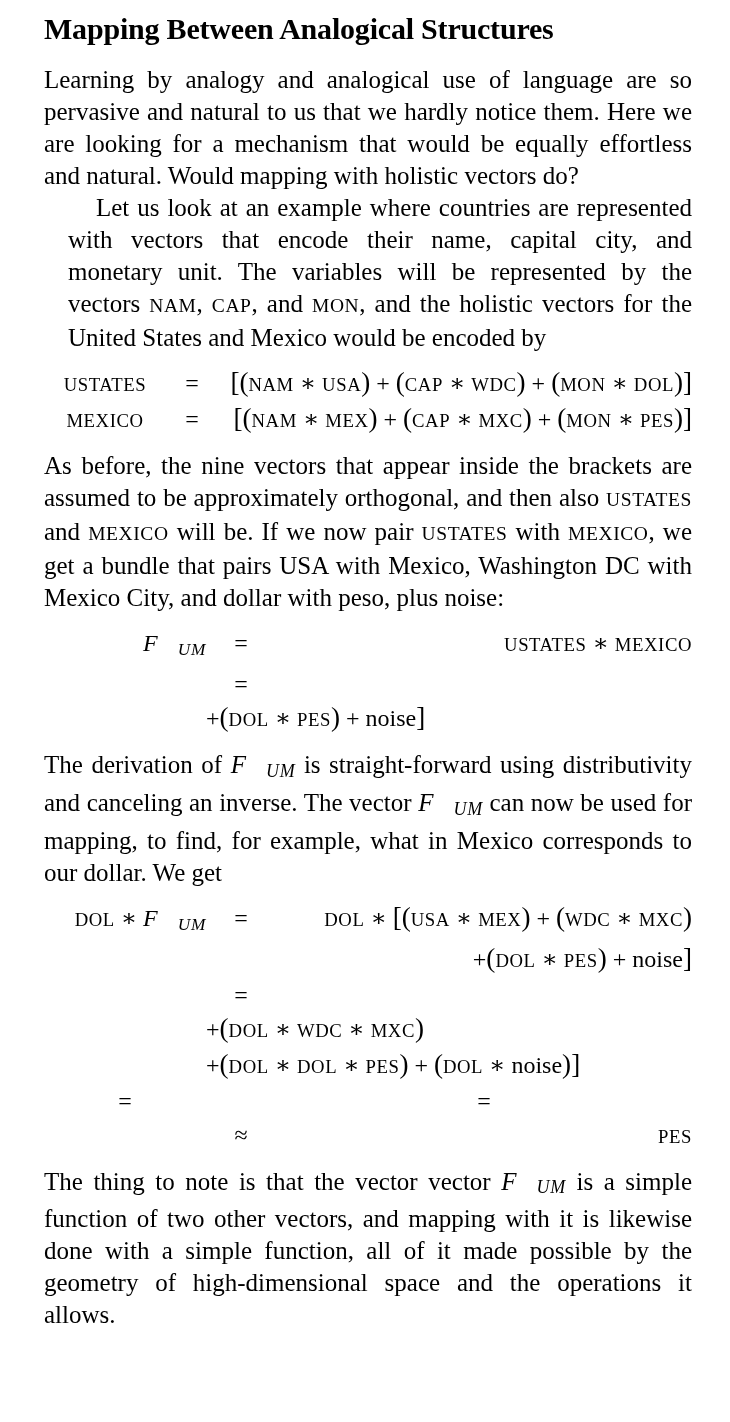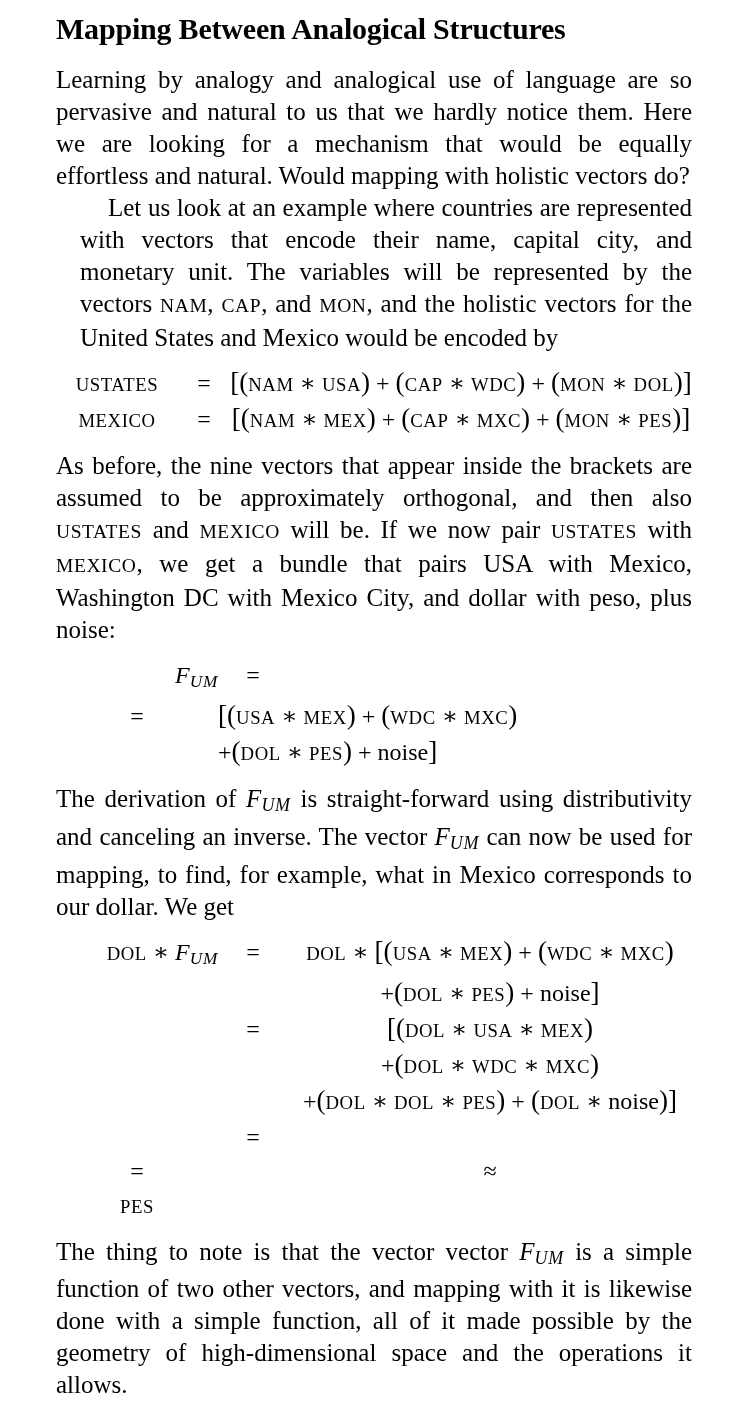--- a/index.html
+++ b/index.html
@@ -8,21 +8,21 @@
     background: #ffffff;
   }
   body {
     width: 730px;
     height: 1422px;
     overflow: hidden;
     color: #000000;
     font-family: "Liberation Serif", "DejaVu Serif", serif;
   }
   .page {
-    padding: 10px 38px 20px 56px;
+    padding: 10px 38px 20px 44px;
   }
   h1.section-title {
     font-size: 30px;
     line-height: 38px;
     font-weight: bold;
     margin: 0 0 16px 0;
     letter-spacing: -0.2px;
   }
   p.body-par {
     font-size: 25px;
@@ -31,36 +31,36 @@
     margin: 0;
   }
   p.indent {
     text-indent: 28px;
     margin-left: 24px;
   }
   
   .tk-r  { }
   .tk-c  { font-size: 0.78em; letter-spacing: 0.03em; } 
   .tk-i  { font-style: italic; }
-  .tk-is { font-style: italic; font-size: 0.72em; vertical-align: -0.22em; letter-spacing: 0.04em; }
+  .tk-is { font-style: italic; font-size: 0.72em; vertical-align: -0.22em; letter-spacing: 0.04em; margin-left: 20px; }
   .tk-rs { font-size: 0.72em; vertical-align: -0.22em; }
   .tk-d  { font-size: 1.13em; line-height: 1; }
   
   .equation {
     display: grid;
     font-size: 24px;
     line-height: 34px;
     margin: 12px 0;
   }
   .eq1 { grid-template-columns: 122px 52px 1fr; }
   .eq1 .eq-lhs { text-align: center; }
   .eq2, .eq3 { grid-template-columns: 162px 70px 1fr; }
   .eq2 .eq-lhs, .eq3 .eq-lhs { text-align: right; }
   .eq-rel { text-align: center; }
-  .eq-rhs { text-align: center; white-space: nowrap; }
+  .eq-rhs { text-align: right; white-space: nowrap; }
 </style>
 </head>
 <body>
 
 <div class="page">
 
   <h1 class="section-title">Mapping Between Analogical Structures</h1>
 
   <p class="body-par"><span class="tk-r">Learning by analogy and analogical use of language are so pervasive and natural to us that we hardly notice them. Here we are looking for a mechanism that would be equally effortless and natural.  Would mapping with holistic vectors do?</span></p>
 
@@ -73,40 +73,39 @@
       <div class="eq-lhs"><span class="tk-c">MEXICO</span></div>
       <div class="eq-rel">=</div>
       <div class="eq-rhs"><span class="tk-d">[</span><span class="tk-d">(</span><span class="tk-c">NAM</span><span class="tk-r"> ∗ </span><span class="tk-c">MEX</span><span class="tk-d">)</span><span class="tk-r"> + </span><span class="tk-d">(</span><span class="tk-c">CAP</span><span class="tk-r"> ∗ </span><span class="tk-c">MXC</span><span class="tk-d">)</span><span class="tk-r"> + </span><span class="tk-d">(</span><span class="tk-c">MON</span><span class="tk-r"> ∗ </span><span class="tk-c">PES</span><span class="tk-d">)</span><span class="tk-d">]</span></div>
     </div>
 
   <p class="body-par"><span class="tk-r">As before, the nine vectors that appear inside the brackets are assumed to be approximately orthogonal, and then also </span><span class="tk-c">USTATES</span><span class="tk-r"> and </span><span class="tk-c">MEXICO</span><span class="tk-r"> will be.  If we now pair </span><span class="tk-c">USTATES</span><span class="tk-r"> with </span><span class="tk-c">MEXICO</span><span class="tk-r">, we get a bundle that pairs USA with Mexico, Washington DC with Mexico City, and dollar with peso, plus noise:</span></p>
 
   <div class="equation eq2">
       <div class="eq-lhs"><span class="tk-i">F</span><span class="tk-is">UM</span></div>
       <div class="eq-rel">=</div>
+      <div class="eq-rhs"><span class="tk-c">USTATES</span><span class="tk-r"> ∗ </span><span class="tk-c">MEXICO</span></div>
       <div class="eq-lhs"></div>
       <div class="eq-rel">=</div>
-      <div class="eq-rhs"><span class="tk-d">[</span><span class="tk-d">(</span><span class="tk-c">USA</span><span class="tk-r"> ∗ </span><span class="tk-c">MEX</span><span class="tk-d">)</span><span class="tk-r"> + </span><span class="tk-d">(</span><span class="tk-c">WDC</span><span class="tk-r"> ∗ </span><span class="tk-c">MXC</span><span class="tk-d">)</span></div>
       <div class="eq-lhs"></div>
       <div class="eq-rel"></div>
       <div class="eq-rhs"><span class="tk-r">+</span><span class="tk-d">(</span><span class="tk-c">DOL</span><span class="tk-r"> ∗ </span><span class="tk-c">PES</span><span class="tk-d">)</span><span class="tk-r"> + noise</span><span class="tk-d">]</span></div>
     </div>
 
   <p class="body-par"><span class="tk-r">The derivation of </span><span class="tk-i">F</span><span class="tk-is">UM</span><span class="tk-r"> is straight-forward using distributivity and canceling an inverse.  The vector </span><span class="tk-i">F</span><span class="tk-is">UM</span><span class="tk-r"> can now be used for mapping, to find, for example, what in Mexico corresponds to our dollar. We get</span></p>
 
   <div class="equation eq3">
       <div class="eq-lhs"><span class="tk-c">DOL</span><span class="tk-r"> ∗ </span><span class="tk-i">F</span><span class="tk-is">UM</span></div>
       <div class="eq-rel">=</div>
       <div class="eq-rhs"><span class="tk-c">DOL</span><span class="tk-r"> ∗ </span><span class="tk-d">[</span><span class="tk-d">(</span><span class="tk-c">USA</span><span class="tk-r"> ∗ </span><span class="tk-c">MEX</span><span class="tk-d">)</span><span class="tk-r"> + </span><span class="tk-d">(</span><span class="tk-c">WDC</span><span class="tk-r"> ∗ </span><span class="tk-c">MXC</span><span class="tk-d">)</span></div>
       <div class="eq-lhs"></div>
       <div class="eq-rel"></div>
       <div class="eq-rhs"><span class="tk-r">+</span><span class="tk-d">(</span><span class="tk-c">DOL</span><span class="tk-r"> ∗ </span><span class="tk-c">PES</span><span class="tk-d">)</span><span class="tk-r"> + noise</span><span class="tk-d">]</span></div>
       <div class="eq-lhs"></div>
       <div class="eq-rel">=</div>
-      <div class="eq-rhs"><span class="tk-d">[</span><span class="tk-d">(</span><span class="tk-c">DOL</span><span class="tk-r"> ∗ </span><span class="tk-c">USA</span><span class="tk-r"> ∗ </span><span class="tk-c">MEX</span><span class="tk-d">)</span></div>
       <div class="eq-lhs"></div>
       <div class="eq-rel"></div>
       <div class="eq-rhs"><span class="tk-r">+</span><span class="tk-d">(</span><span class="tk-c">DOL</span><span class="tk-r"> ∗ </span><span class="tk-c">WDC</span><span class="tk-r"> ∗ </span><span class="tk-c">MXC</span><span class="tk-d">)</span></div>
       <div class="eq-lhs"></div>
       <div class="eq-rel"></div>
       <div class="eq-rhs"><span class="tk-r">+</span><span class="tk-d">(</span><span class="tk-c">DOL</span><span class="tk-r"> ∗ </span><span class="tk-c">DOL</span><span class="tk-r"> ∗ </span><span class="tk-c">PES</span><span class="tk-d">)</span><span class="tk-r"> + </span><span class="tk-d">(</span><span class="tk-c">DOL</span><span class="tk-r"> ∗ noise</span><span class="tk-d">)</span><span class="tk-d">]</span></div>
       <div class="eq-lhs"></div>
       <div class="eq-rel">=</div>
       <div class="eq-lhs"></div>
       <div class="eq-rel">=</div>

